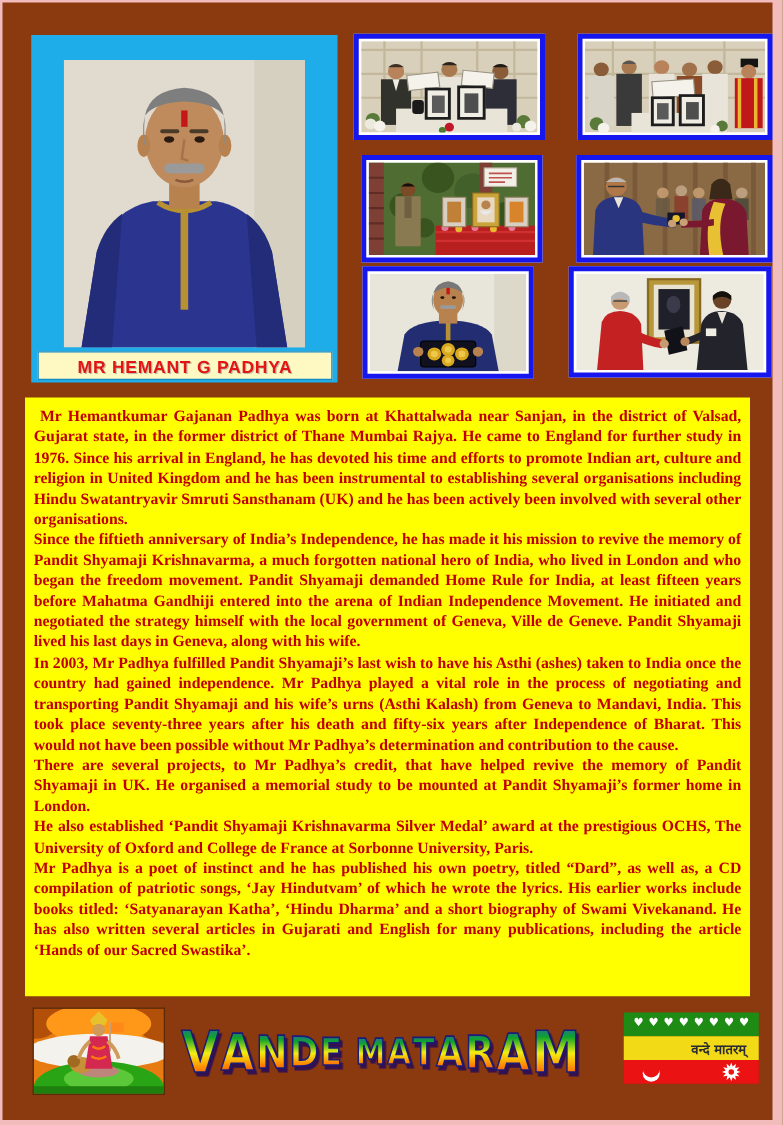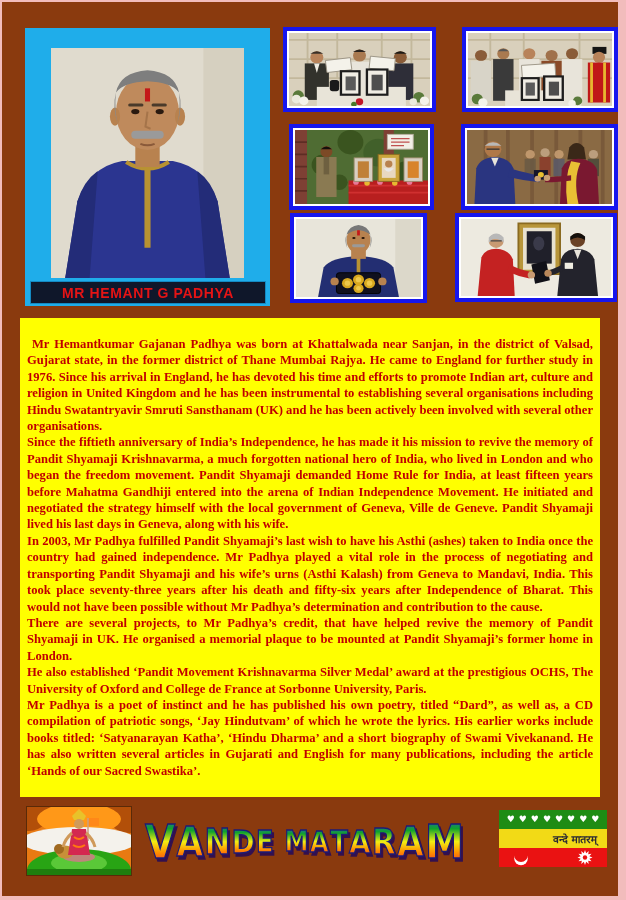--- a/index.html
+++ b/index.html
@@ -5,31 +5,31 @@
   html,body{margin:0;padding:0;}
   #page{position:relative;width:626px;height:900px;background:#f2bcbc;overflow:hidden;
         font-family:"Liberation Sans",sans-serif;}
   #paper{position:absolute;left:2px;top:2px;width:616px;height:894px;background:#8a3a0e;}
 
   
   #portrait-frame{position:absolute;left:25px;top:28px;width:245px;height:278px;background:#1fadea;}
   #portrait-photo{position:absolute;left:26px;top:20px;width:193px;height:230px;}
   #portrait-photo svg{display:block;width:100%;height:100%;}
   #portrait-caption{position:absolute;left:5px;top:253px;width:234px;height:21px;
-        background:#0f172a;border:1px solid #1489c2;display:flex;align-items:center;justify-content:center;
+        background:#fef9c3;border:1px solid #1489c2;display:flex;align-items:center;justify-content:center;
         color:#e41414;font-weight:bold;font-size:14px;letter-spacing:.6px;
         text-shadow:1px 1px 0 rgba(10,10,80,.25);text-align:center;}
 
   
   .photo{position:absolute;box-sizing:border-box;border:4px solid #1616ee;background:#fff;padding:2px;}
   .photo svg{display:block;width:100%;height:100%;}
 
   
   #bio{position:absolute;left:20px;top:318px;width:580px;height:479px;background:#ffff00;
-       box-sizing:border-box;padding:18px 7px 0 7px;overflow:hidden;}
+       box-sizing:border-box;padding:7px 7px 0 7px;overflow:hidden;}
   #bio p{margin:0;color:#c00000;font-family:"Liberation Serif",serif;font-weight:bold;
        font-size:12.6px;line-height:16.4px;text-align:justify;}
 
   
   #bharat-mata{position:absolute;left:27px;top:807px;width:104px;height:68px;outline:1px solid #5a2a08;}
   #bharat-mata svg{display:block;width:100%;height:100%;}
   #vande{position:absolute;left:142px;top:812px;width:322px;height:60px;}
   #vande svg{display:block;width:100%;height:100%;filter:drop-shadow(2px 3px 0 #33104e);}
   #flag1907{position:absolute;left:499px;top:810px;width:108px;height:57px;}
   #flag-green{position:absolute;left:0;top:0;width:108px;height:19px;background:#1e8c14;
@@ -266,22 +266,22 @@
       <polygon points="76,52 92,48 96,70 80,74" fill="#111118"></polygon>
       <circle cx="76" cy="64" r="4" fill="#c89a72"></circle>
         <circle cx="94" cy="62" r="4" fill="#b9875a"></circle>
     </svg>
   </div>
 
   <div id="bio">
     <p>&nbsp;Mr Hemantkumar Gajanan Padhya was born at Khattalwada near Sanjan, in the district of Valsad, Gujarat state, in the former district of Thane Mumbai Rajya. He came to England for further study in 1976. Since his arrival in England, he has devoted his time and efforts to promote Indian art, culture and religion in United Kingdom and he has been instrumental to establishing several organisations including Hindu Swatantryavir Smruti Sansthanam (UK) and he has been actively been involved with several other organisations.</p>
     <p>Since the fiftieth anniversary of India’s Independence, he has made it his mission to revive the memory of Pandit Shyamaji Krishnavarma, a much forgotten national hero of India, who lived in London and who began the freedom movement. Pandit Shyamaji demanded Home Rule for India, at least fifteen years before Mahatma Gandhiji entered into the arena of Indian Independence Movement. He initiated and negotiated the strategy himself with the local government of Geneva, Ville de Geneve. Pandit Shyamaji lived his last days in Geneva, along with his wife.</p>
     <p>In 2003, Mr Padhya fulfilled Pandit Shyamaji’s last wish to have his Asthi (ashes) taken to India once the country had gained independence. Mr Padhya played a vital role in the process of negotiating and transporting Pandit Shyamaji and his wife’s urns (Asthi Kalash) from Geneva to Mandavi, India. This took place seventy-three years after his death and fifty-six years after Independence of Bharat. This would not have been possible without Mr Padhya’s determination and contribution to the cause.</p>
-    <p>There are several projects, to Mr Padhya’s credit, that have helped revive the memory of Pandit Shyamaji in UK.  He organised a memorial plaque to be mounted at Pandit Shyamaji’s former home in London.</p>
-    <p>He also established ‘Pandit Movement Krishnavarma Silver Medal’ award at the prestigious OCHS, The University of Oxford and College de France at Sorbonne University, Paris.</p>
+    <p>There are several projects, to Mr Padhya’s credit, that have helped revive the memory of Pandit Shyamaji in UK.  He organised a memorial study to be mounted at Pandit Shyamaji’s former home in London.</p>
+    <p>He also established ‘Pandit Shyamaji Krishnavarma Silver Medal’ award at the prestigious OCHS, The University of Oxford and College de France at Sorbonne University, Paris.</p>
     <p>Mr Padhya is a poet of instinct and he has published his own poetry, titled “Dard”, as well as, a CD compilation of patriotic songs, ‘Jay Hindutvam’ of which he wrote the lyrics. His earlier works include books titled: ‘Satyanarayan Katha’, ‘Hindu Dharma’ and a short biography of Swami Vivekanand. He has also written several articles in Gujarati and English for many publications, including the article ‘Hands of our Sacred Swastika’.</p>
 
   </div>
 
   <div id="bharat-mata">
     <svg viewBox="0 0 104 68" preserveAspectRatio="none">
       <rect width="104" height="68" fill="#e87a12"></rect>
       <circle cx="2" cy="2" r="22" fill="#a84808" opacity="0.85"></circle>
       <circle cx="102" cy="2" r="24" fill="#a84808" opacity="0.85"></circle>
       <ellipse cx="52" cy="12" rx="42" ry="16" fill="#ff9818"></ellipse>

